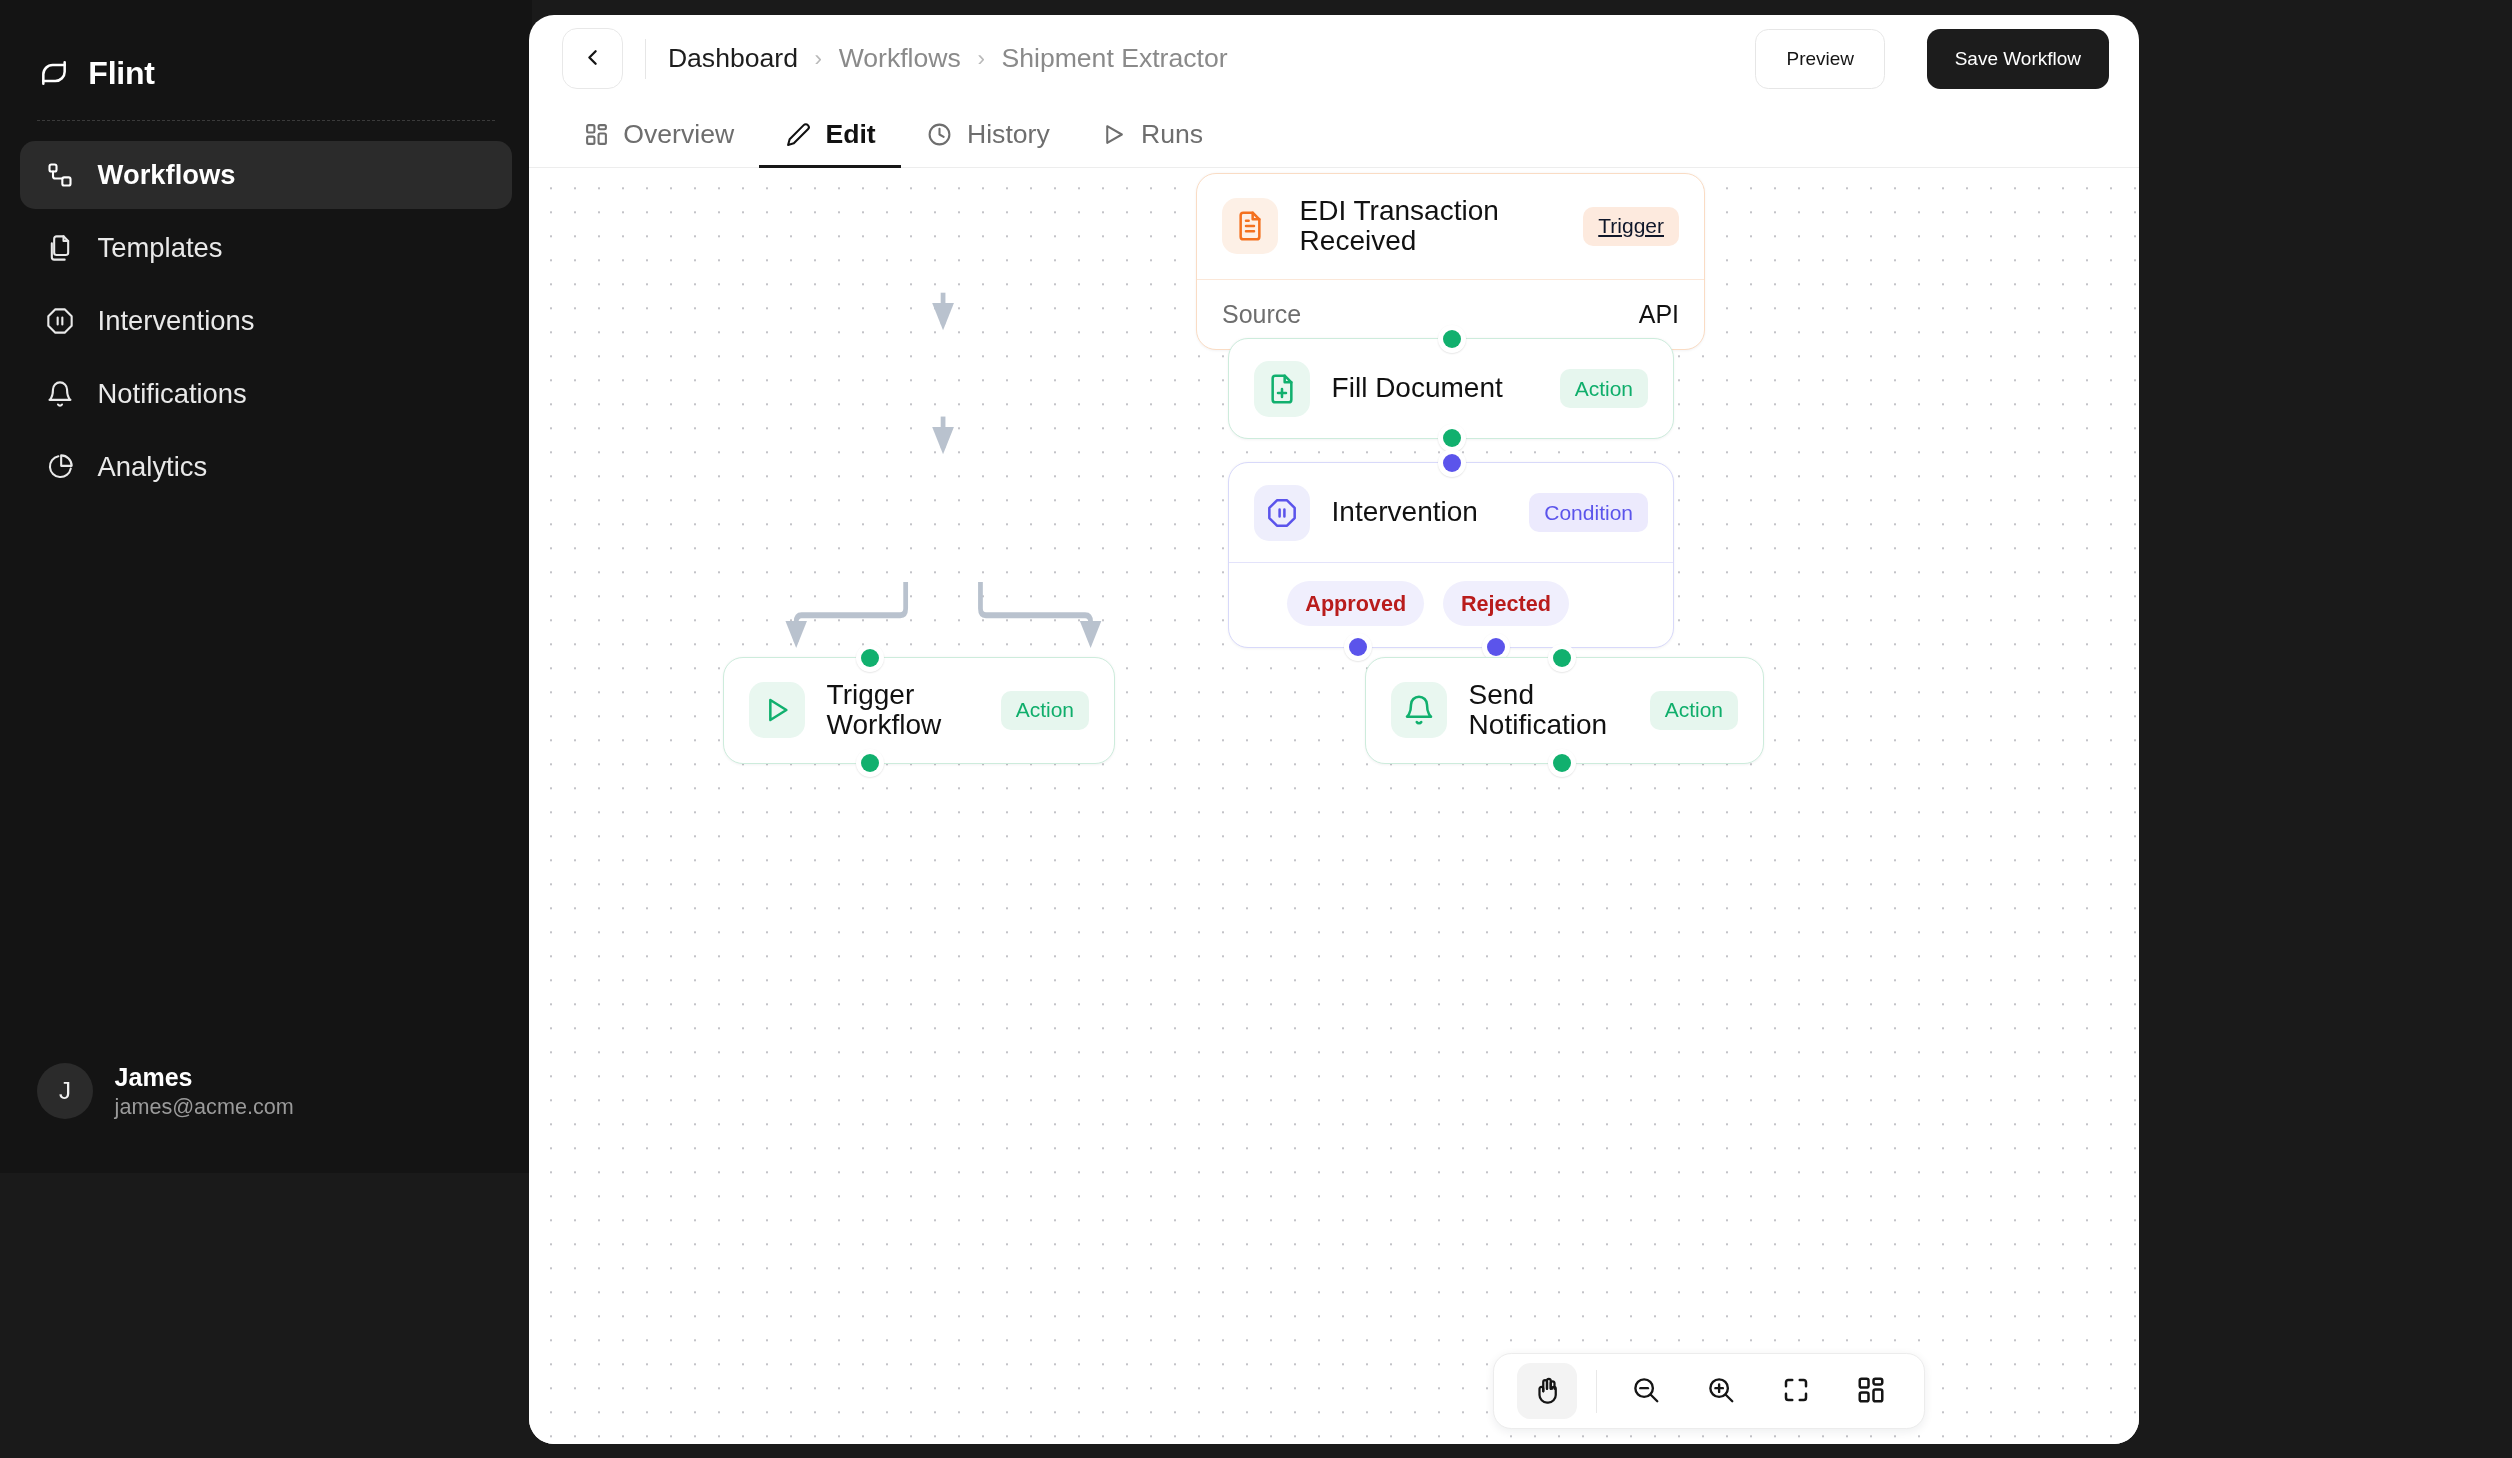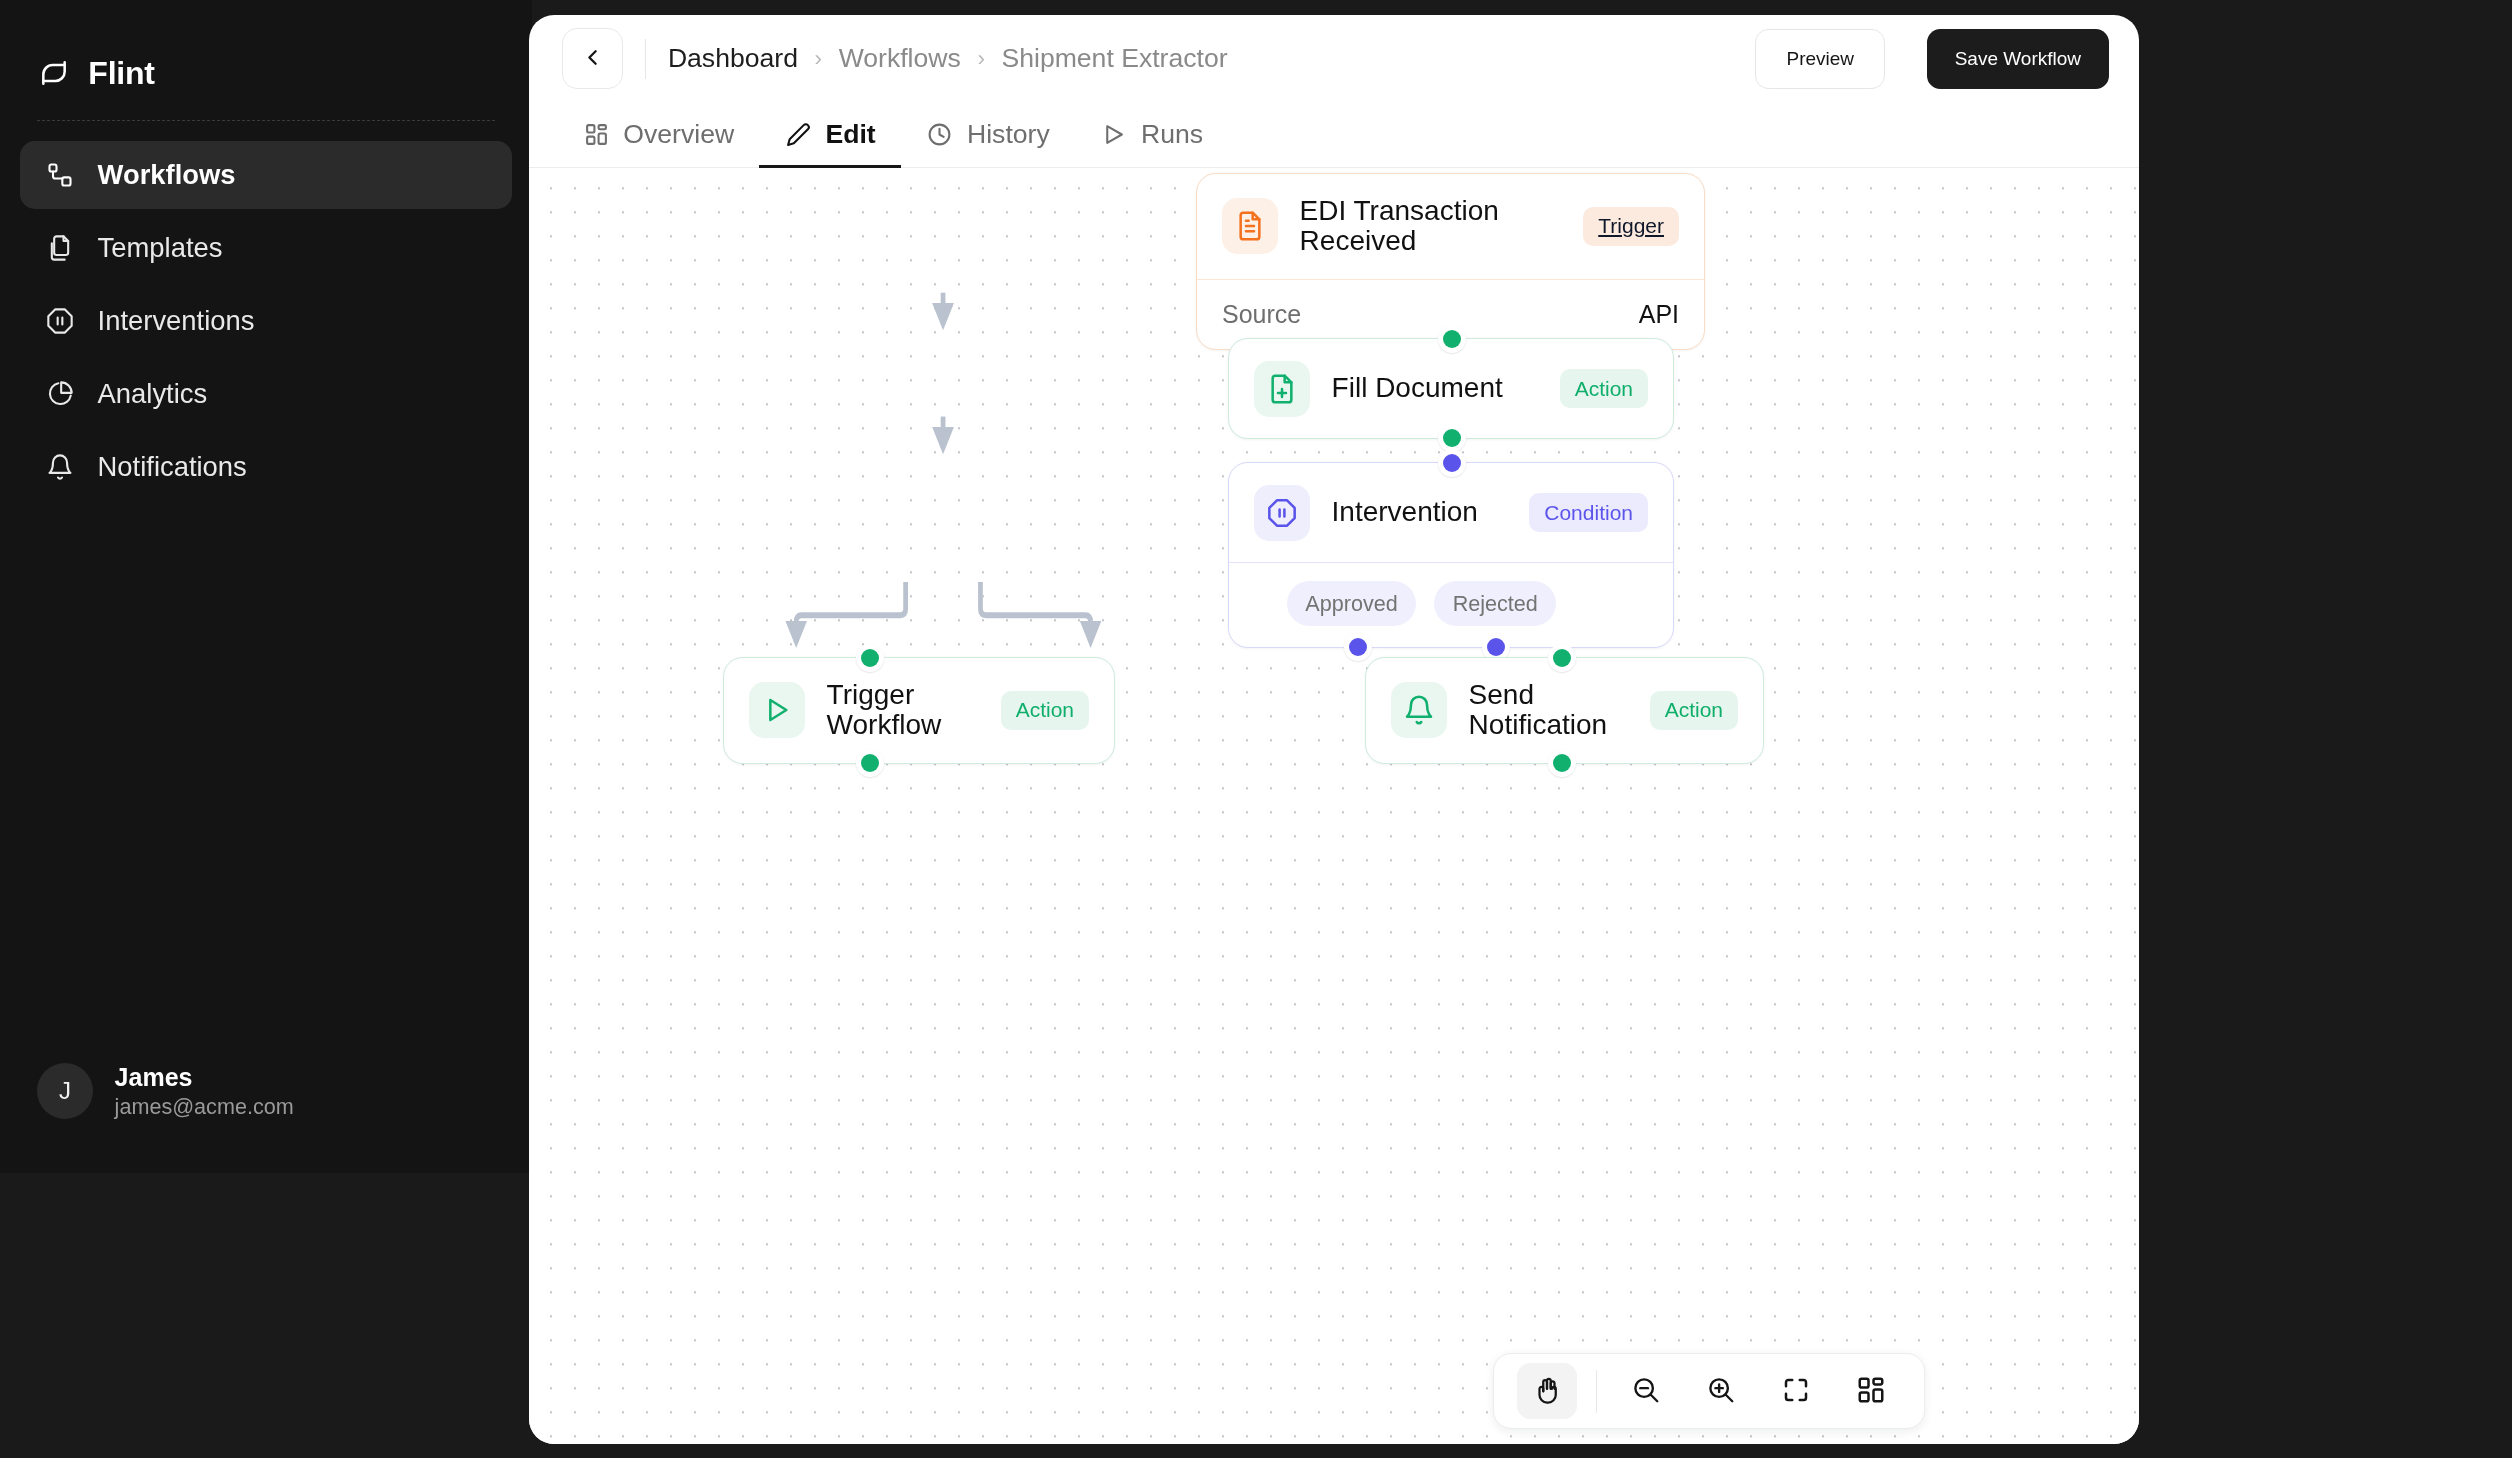--- a/index.html
+++ b/index.html
@@ -125,21 +125,21 @@
   .n-trigger .node-foot { border-top-color:#fbe7d8; }
 
   .n-action { border:1.7px solid #cdecdc; }
   .n-action .node-ico { background:#e9f7f0; }
   .n-action .badge { background:#e6f6ee; color:#0fae6b; }
 
   .n-cond { border:1.7px solid #d8d9fa; }
   .n-cond .node-ico { background:#eeeefc; }
   .n-cond .badge { background:#eceafd; color:#5b54eb; }
   .n-cond .node-foot { border-top-color:#e3e3fb; }
-  .n-cond .pill { background:#f0effd; color:#737373; }
+  .n-cond .pill { background:#f0effd; color:#b91c1c;font-weight:bold; }
 
   .handle {
     position:absolute; width:28px; height:28px; border-radius:50%;
     background:#fff; display:flex; align-items:center; justify-content:center;
     box-shadow:0 0.8px 1.7px rgba(0,0,0,.12);
   }
   .handle i { display:block; width:18.3px; height:18.3px; border-radius:50%; }
   .h-orange i { background:#f4711f; }
   .h-green  i { background:#11b06e; }
   .h-purple i { background:#5b54eb; }
@@ -206,35 +206,35 @@
           <path d="M8 2h8l6 6v8l-6 6H8l-6-6V8z"></path>
             <path d="M10 9v6M14 9v6"></path>
         </svg>
       </span>
       <span>Interventions</span>
     </div>
 
     <div class="nav-item">
       <span class="nav-ico">
         <svg width="28" height="28" viewBox="0 0 24 24" fill="none" stroke="#e9e9e9" stroke-width="1.8" stroke-linecap="round" stroke-linejoin="round">
-          <path d="M21.2 13.4A9 9 0 1 1 10.6 2.8"></path>
-            <path d="M22 11a9 9 0 0 0-9-9v9z"></path>
-        </svg>
-      </span>
-      <span>Analytics</span>
+          <path d="M18 8a6 6 0 1 0-12 0c0 7-3 9-3 9h18s-3-2-3-9"></path>
+            <path d="M13.7 21a2 2 0 0 1-3.4 0"></path>
+        </svg>
+      </span>
+      <span>Notifications</span>
     </div>
 
     <div class="nav-item">
       <span class="nav-ico">
         <svg width="28" height="28" viewBox="0 0 24 24" fill="none" stroke="#e9e9e9" stroke-width="1.8" stroke-linecap="round" stroke-linejoin="round">
-          <path d="M18 8a6 6 0 1 0-12 0c0 7-3 9-3 9h18s-3-2-3-9"></path>
-            <path d="M13.7 21a2 2 0 0 1-3.4 0"></path>
-        </svg>
-      </span>
-      <span>Notifications</span>
+          <path d="M21.2 13.4A9 9 0 1 1 10.6 2.8"></path>
+            <path d="M22 11a9 9 0 0 0-9-9v9z"></path>
+        </svg>
+      </span>
+      <span>Analytics</span>
     </div>
 
   </nav>
 
   <div class="user">
     <div class="avatar">J</div>
     <div>
       <div class="user-name">James</div>
       <div class="user-mail">james@acme.com</div>
     </div>

